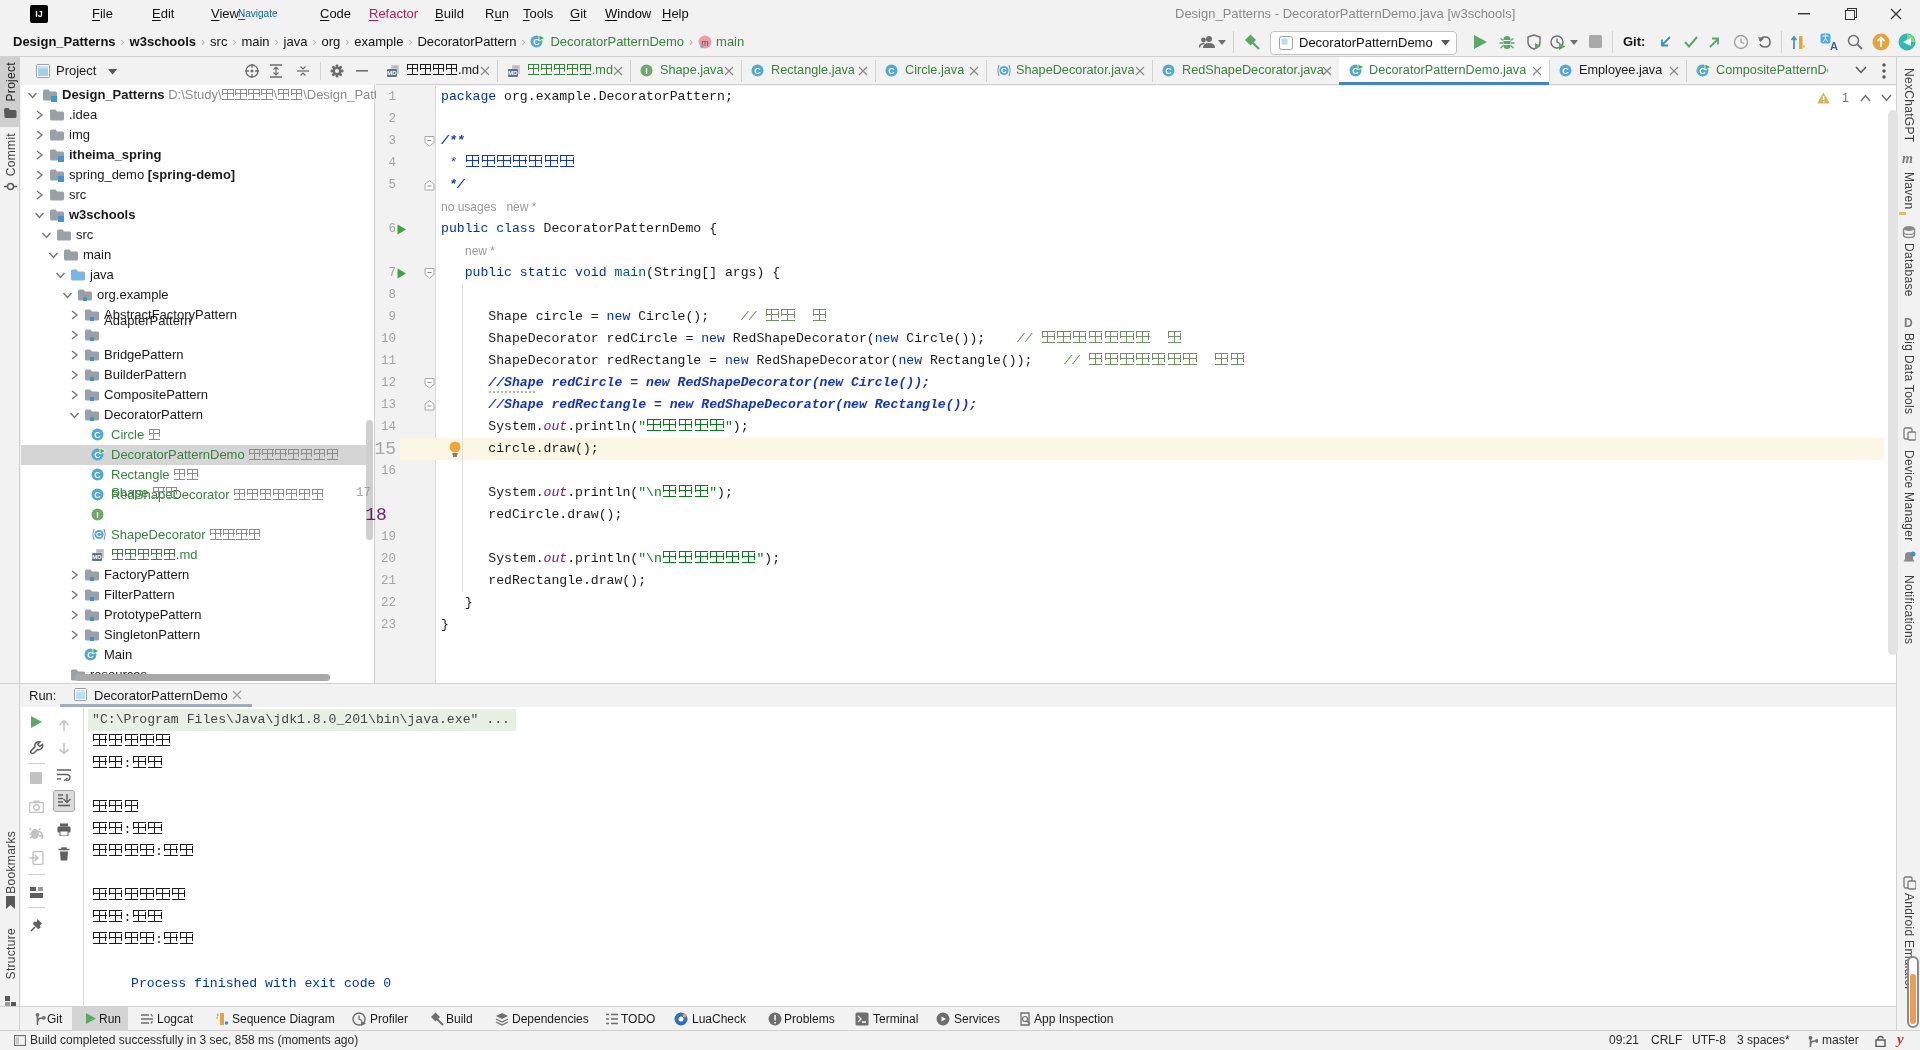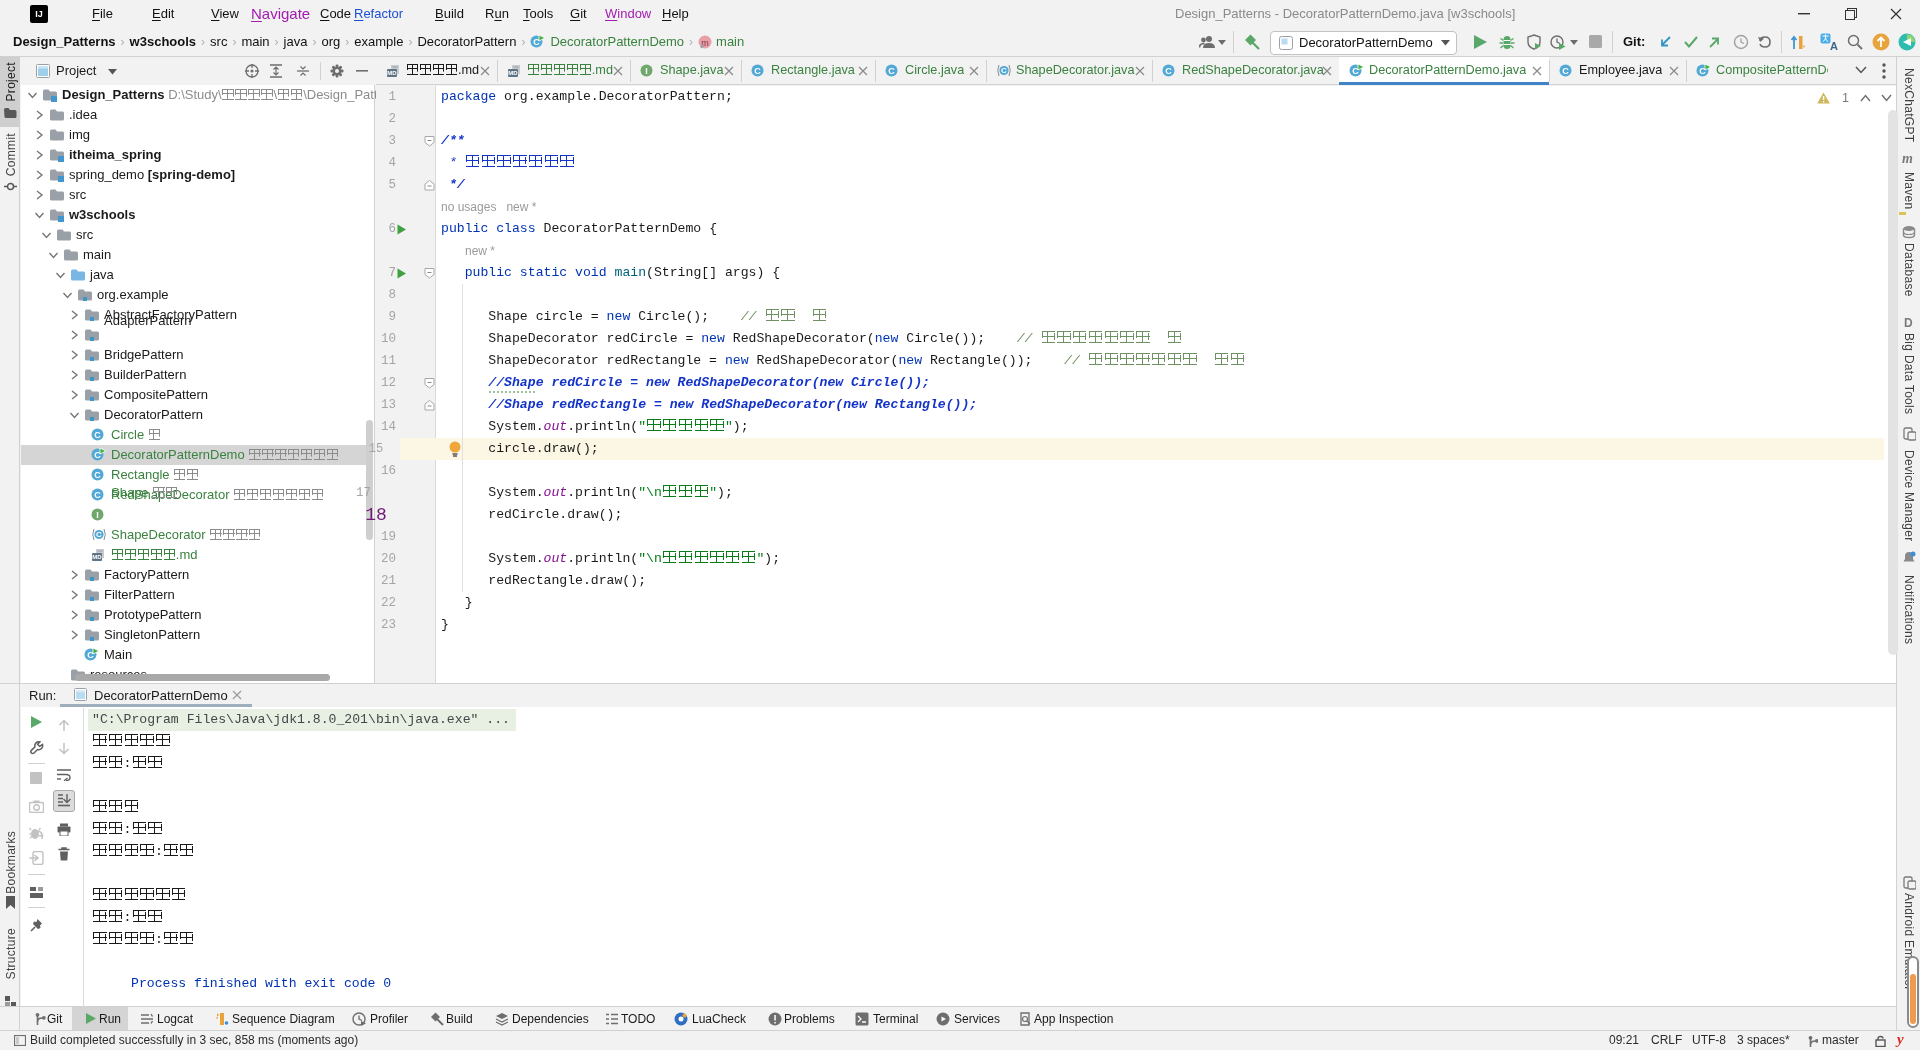--- a/index.html
+++ b/index.html
@@ -28,28 +28,28 @@
 .vtx{writing-mode:vertical-rl;color:#3f3f3f;font-size:12px;letter-spacing:.3px}
 .vtx2{writing-mode:vertical-rl;transform:rotate(180deg);color:#3f3f3f;font-size:12px;letter-spacing:.3px}
 u{text-decoration:underline;text-underline-offset:2px}
 </style></head>
 <body>
 <div class="abs" style="left:0;top:0;width:1920px;height:28px;background:#f2f2f2"></div>
 <div class="abs" style="left:30px;top:5px;width:18px;height:18px;background:#000;border-radius:2px;color:#fff;font-size:9px;font-weight:bold;text-align:center;line-height:18px">IJ</div>
 <div class="abs" style="left:92px;top:0;height:28px;line-height:28px;font-size:13px;color:#111"><u>F</u>ile</div>
 <div class="abs" style="left:152px;top:0;height:28px;line-height:28px;font-size:13px;color:#111"><u>E</u>dit</div>
 <div class="abs" style="left:211px;top:0;height:28px;line-height:28px;font-size:13px;color:#111"><u>V</u>iew</div>
-<div class="abs" style="left:251px;top:0;height:28px;line-height:28px;font-size:15px;color:#a21caf"><u>N</u>avigate</div>
+<div class="abs" style="left:238px;top:0;height:28px;line-height:28px;font-size:10px;color:#0369a1"><u>N</u>avigate</div>
 <div class="abs" style="left:320px;top:0;height:28px;line-height:28px;font-size:13px;color:#111"><u>C</u>ode</div>
-<div class="abs" style="left:354px;top:0;height:28px;line-height:28px;font-size:13px;color:#1d4ed8"><u>R</u>efactor</div>
+<div class="abs" style="left:369px;top:0;height:28px;line-height:28px;font-size:13px;color:#be185d"><u>R</u>efactor</div>
 <div class="abs" style="left:435px;top:0;height:28px;line-height:28px;font-size:13px;color:#111"><u>B</u>uild</div>
 <div class="abs" style="left:485px;top:0;height:28px;line-height:28px;font-size:13px;color:#111">R<u>u</u>n</div>
 <div class="abs" style="left:523px;top:0;height:28px;line-height:28px;font-size:13px;color:#111"><u>T</u>ools</div>
 <div class="abs" style="left:570px;top:0;height:28px;line-height:28px;font-size:13px;color:#111"><u>G</u>it</div>
-<div class="abs" style="left:605px;top:0;height:28px;line-height:28px;font-size:13px;color:#a21caf"><u>W</u>indow</div>
+<div class="abs" style="left:605px;top:0;height:28px;line-height:28px;font-size:13px;color:#000000"><u>W</u>indow</div>
 <div class="abs" style="left:662px;top:0;height:28px;line-height:28px;font-size:13px;color:#111"><u>H</u>elp</div>
 <div class="abs" style="left:1175px;top:0;height:28px;line-height:28px;font-size:13px;color:#8a8a8a">Design_Patterns - DecoratorPatternDemo.java [w3schools]</div>
 <svg class="abs" style="left:1798px;top:13px" width="12" height="2" viewBox="0 0 12 2">
     <rect width="12" height="1.4" fill="#333"></rect>
   </svg>
 <svg class="abs" style="left:1845px;top:8px" width="12" height="12" viewBox="0 0 12 12">
     <rect x="2.5" y="0.5" width="9" height="9" fill="none" stroke="#333"></rect>
     <rect x="0.5" y="2.5" width="9" height="9" fill="#f2f2f2" stroke="#333"></rect>
   </svg>
 <svg class="abs" style="left:1890px;top:8px" width="12" height="12" viewBox="0 0 12 12">
@@ -578,21 +578,21 @@
 <div class="abs" style="left:356px;top:174px;width:40px;height:22px;line-height:22px;text-align:right;color:#a5a5a5;font-family:'Liberation Mono',monospace;font-size:12.5px">5</div>
 <div class="abs" style="left:356px;top:218px;width:40px;height:22px;line-height:22px;text-align:right;color:#a5a5a5;font-family:'Liberation Mono',monospace;font-size:12.5px">6</div>
 <div class="abs" style="left:356px;top:262px;width:40px;height:22px;line-height:22px;text-align:right;color:#a5a5a5;font-family:'Liberation Mono',monospace;font-size:12.5px">7</div>
 <div class="abs" style="left:356px;top:284px;width:40px;height:22px;line-height:22px;text-align:right;color:#a5a5a5;font-family:'Liberation Mono',monospace;font-size:12.5px">8</div>
 <div class="abs" style="left:356px;top:306px;width:40px;height:22px;line-height:22px;text-align:right;color:#a5a5a5;font-family:'Liberation Mono',monospace;font-size:12.5px">9</div>
 <div class="abs" style="left:356px;top:328px;width:40px;height:22px;line-height:22px;text-align:right;color:#a5a5a5;font-family:'Liberation Mono',monospace;font-size:12.5px">10</div>
 <div class="abs" style="left:356px;top:350px;width:40px;height:22px;line-height:22px;text-align:right;color:#a5a5a5;font-family:'Liberation Mono',monospace;font-size:12.5px">11</div>
 <div class="abs" style="left:356px;top:372px;width:40px;height:22px;line-height:22px;text-align:right;color:#a5a5a5;font-family:'Liberation Mono',monospace;font-size:12.5px">12</div>
 <div class="abs" style="left:356px;top:394px;width:40px;height:22px;line-height:22px;text-align:right;color:#a5a5a5;font-family:'Liberation Mono',monospace;font-size:12.5px">13</div>
 <div class="abs" style="left:356px;top:416px;width:40px;height:22px;line-height:22px;text-align:right;color:#a5a5a5;font-family:'Liberation Mono',monospace;font-size:12.5px">14</div>
-<div class="abs" style="left:356px;top:438px;width:40px;height:22px;line-height:22px;text-align:center;color:#a5a5a5;font-family:'Liberation Mono',monospace;font-size:12px">15</div>
+<div class="abs" style="left:356px;top:438px;width:40px;height:22px;line-height:22px;text-align:right;color:#a5a5a5;font-family:'Liberation Mono',monospace;font-size:18px">15</div>
 <div class="abs" style="left:356px;top:460px;width:40px;height:22px;line-height:22px;text-align:right;color:#a5a5a5;font-family:'Liberation Mono',monospace;font-size:12.5px">16</div>
 <div class="abs" style="left:356px;top:482px;width:40px;height:22px;line-height:22px;text-align:left;color:#a5a5a5;font-family:'Liberation Mono',monospace;font-size:12.5px">17</div>
 <div class="abs" style="left:356px;top:504px;width:40px;height:22px;line-height:22px;text-align:center;color:#701a75;font-family:'Liberation Mono',monospace;font-size:18px">18</div>
 <div class="abs" style="left:356px;top:526px;width:40px;height:22px;line-height:22px;text-align:right;color:#a5a5a5;font-family:'Liberation Mono',monospace;font-size:12.5px">19</div>
 <div class="abs" style="left:356px;top:548px;width:40px;height:22px;line-height:22px;text-align:right;color:#a5a5a5;font-family:'Liberation Mono',monospace;font-size:12.5px">20</div>
 <div class="abs" style="left:356px;top:570px;width:40px;height:22px;line-height:22px;text-align:right;color:#a5a5a5;font-family:'Liberation Mono',monospace;font-size:12.5px">21</div>
 <div class="abs" style="left:356px;top:592px;width:40px;height:22px;line-height:22px;text-align:right;color:#a5a5a5;font-family:'Liberation Mono',monospace;font-size:12.5px">22</div>
 <div class="abs" style="left:356px;top:614px;width:40px;height:22px;line-height:22px;text-align:right;color:#a5a5a5;font-family:'Liberation Mono',monospace;font-size:12.5px">23</div>
 <svg class="abs" style="left:396px;top:224px" width="11" height="11" viewBox="0 0 11 11">
     <path d="M1.5 0.5 L10 5.5 L1.5 10.5 Z" fill="#3fa13f"></path>

